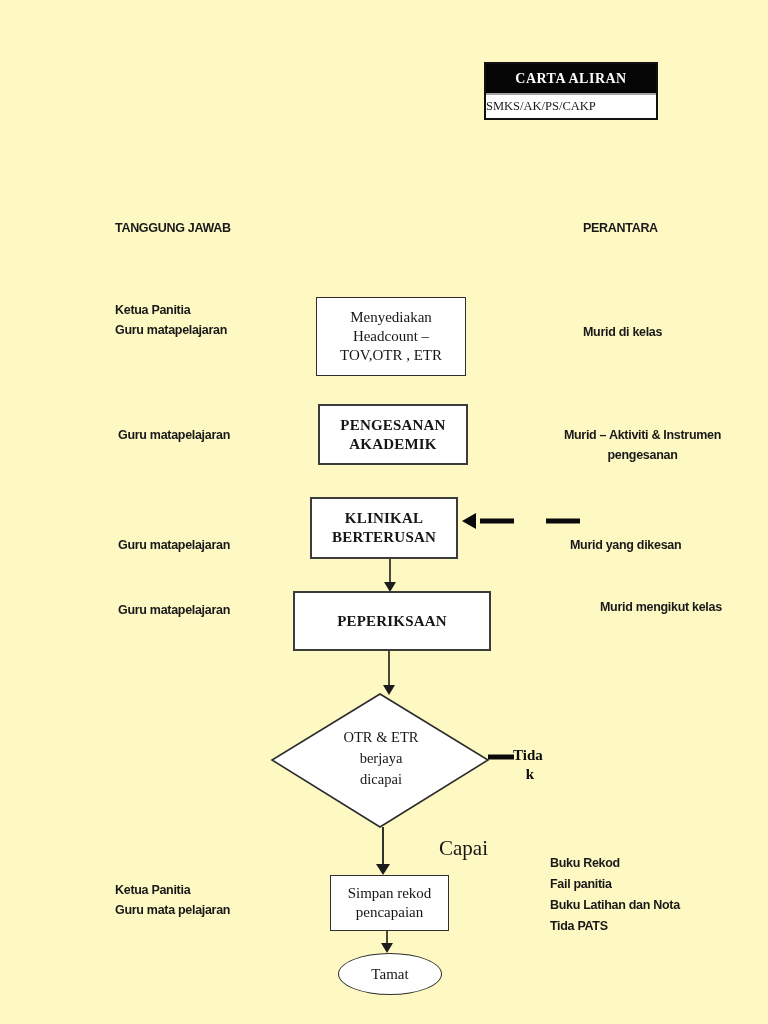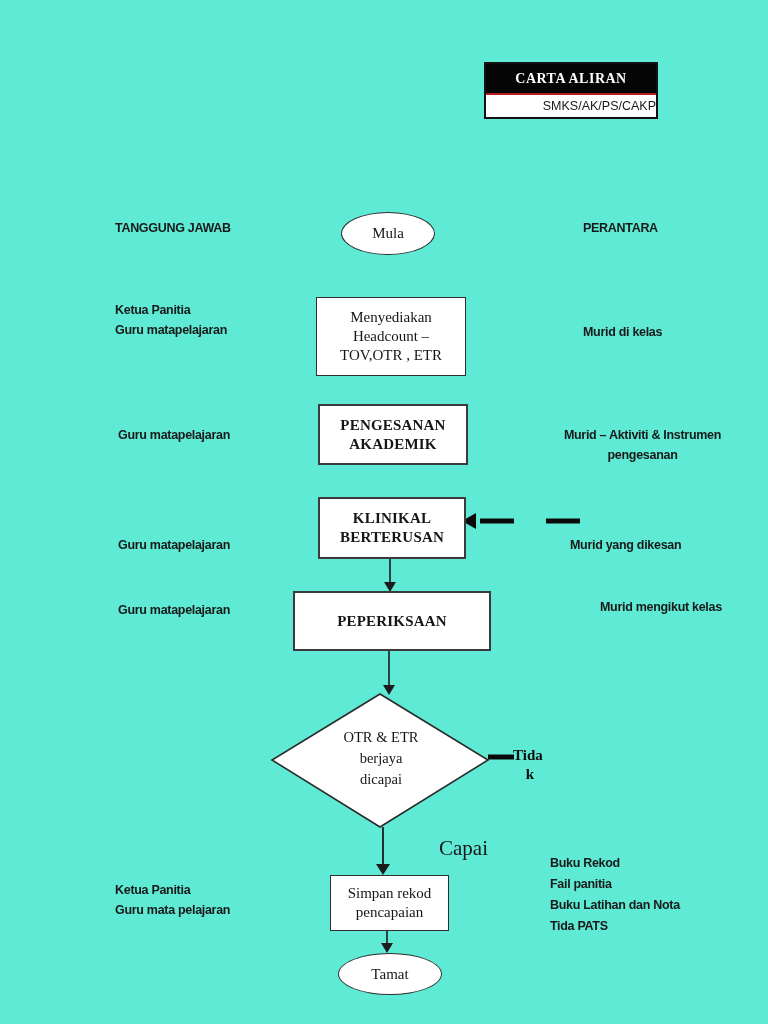--- a/index.html
+++ b/index.html
@@ -1,24 +1,24 @@
 <!DOCTYPE html>
 <html><head>
 <meta charset="utf-8">
 <style>
   html,body{margin:0;padding:0;background:#ffffff;}
-  #page{position:relative;width:768px;height:1024px;background:#5eead4;overflow:hidden;
+  #page{position:relative;width:768px;height:1024px;background:#fef9c3;overflow:hidden;
         font-family:"Liberation Serif",serif;color:#141414;}
 
   
   .stamp{position:absolute;left:484px;top:62px;width:170px;border:2px solid #111;background:#fff;}
   .stamp-title{background:#050505;color:#fdfdfd;font-family:"Liberation Serif",serif;font-weight:bold;
                font-size:14px;text-align:center;padding:7px 0 6px 0;letter-spacing:.5px;}
-  .stamp-code{background:#fff;color:#1a1a1a;font-family:Liberation Sans, sans-serif;
-              font-size:12.5px;text-align:right;padding:4px 0 4px 0;border-top:2px solid #b91c1c;}
+  .stamp-code{background:#fff;color:#1a1a1a;font-family:Liberation Serif, serif;
+              font-size:12.5px;text-align:left;padding:4px 0 4px 0;border-top:2px solid #a3a3a3;}
 
   
   .doc-title{position:absolute;left:184px;top:138px;width:400px;text-align:center;
              font-weight:bold;font-size:16.5px;line-height:20px;color:#181818;}
   .doc-title .tline{text-decoration:underline;}
 
   
   .sans-label{position:absolute;font-family:"Liberation Sans",sans-serif;font-weight:bold;
               font-size:12.5px;line-height:20px;letter-spacing:-0.3px;color:#191919;white-space:nowrap;}
 
@@ -65,36 +65,33 @@
 
   <div class="stamp">
     <div class="stamp-title">CARTA ALIRAN</div>
     <div class="stamp-code">SMKS/AK/PS/CAKP</div>
   </div>
 
 
   <div class="sans-label" style="left:115px;top:218px;">TANGGUNG JAWAB</div>
   <div class="sans-label" style="left:583px;top:218px;">PERANTARA</div>
 
-  <div class="shape oval" style="left:341px;top:212px;width:92px;height:41px;">
-    <div>Mula</div>
-  </div>
 
   <div class="shape" style="left:316px;top:297px;width:148px;height:77px;">
     <div>Menyediakan</div>
     <div>Headcount –</div>
     <div>TOV,OTR , ETR</div>
   </div>
 
   <div class="shape heavy" style="left:318px;top:404px;width:146px;height:57px;">
     <div>PENGESANAN</div>
     <div>AKADEMIK</div>
   </div>
 
-  <div class="shape heavy" style="left:318px;top:497px;width:144px;height:58px;text-align:center;">
+  <div class="shape heavy" style="left:310px;top:497px;width:144px;height:58px;text-align:center;">
     <div>KLINIKAL</div>
     <div>BERTERUSAN</div>
   </div>
 
   <div class="shape heavy" style="left:293px;top:591px;width:194px;height:56px;">
     <div>PEPERIKSAAN</div>
   </div>
 
   <div class="diamond-text">
     <div>OTR &amp; ETR</div>

